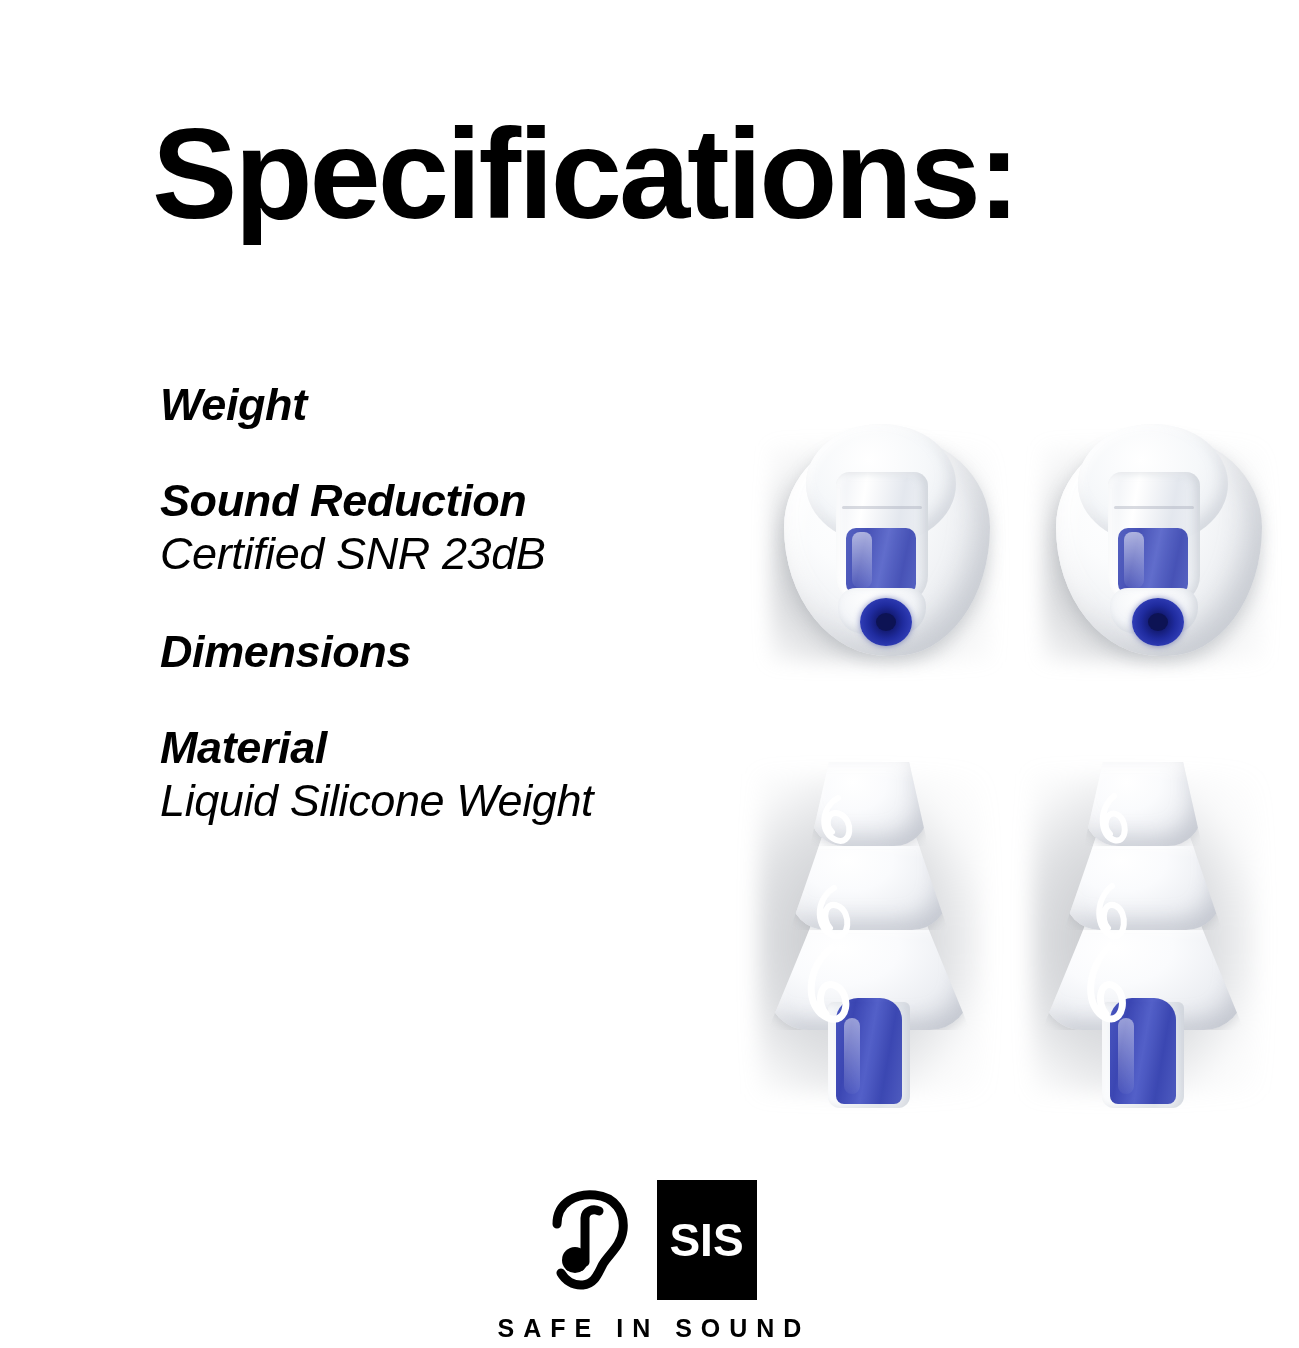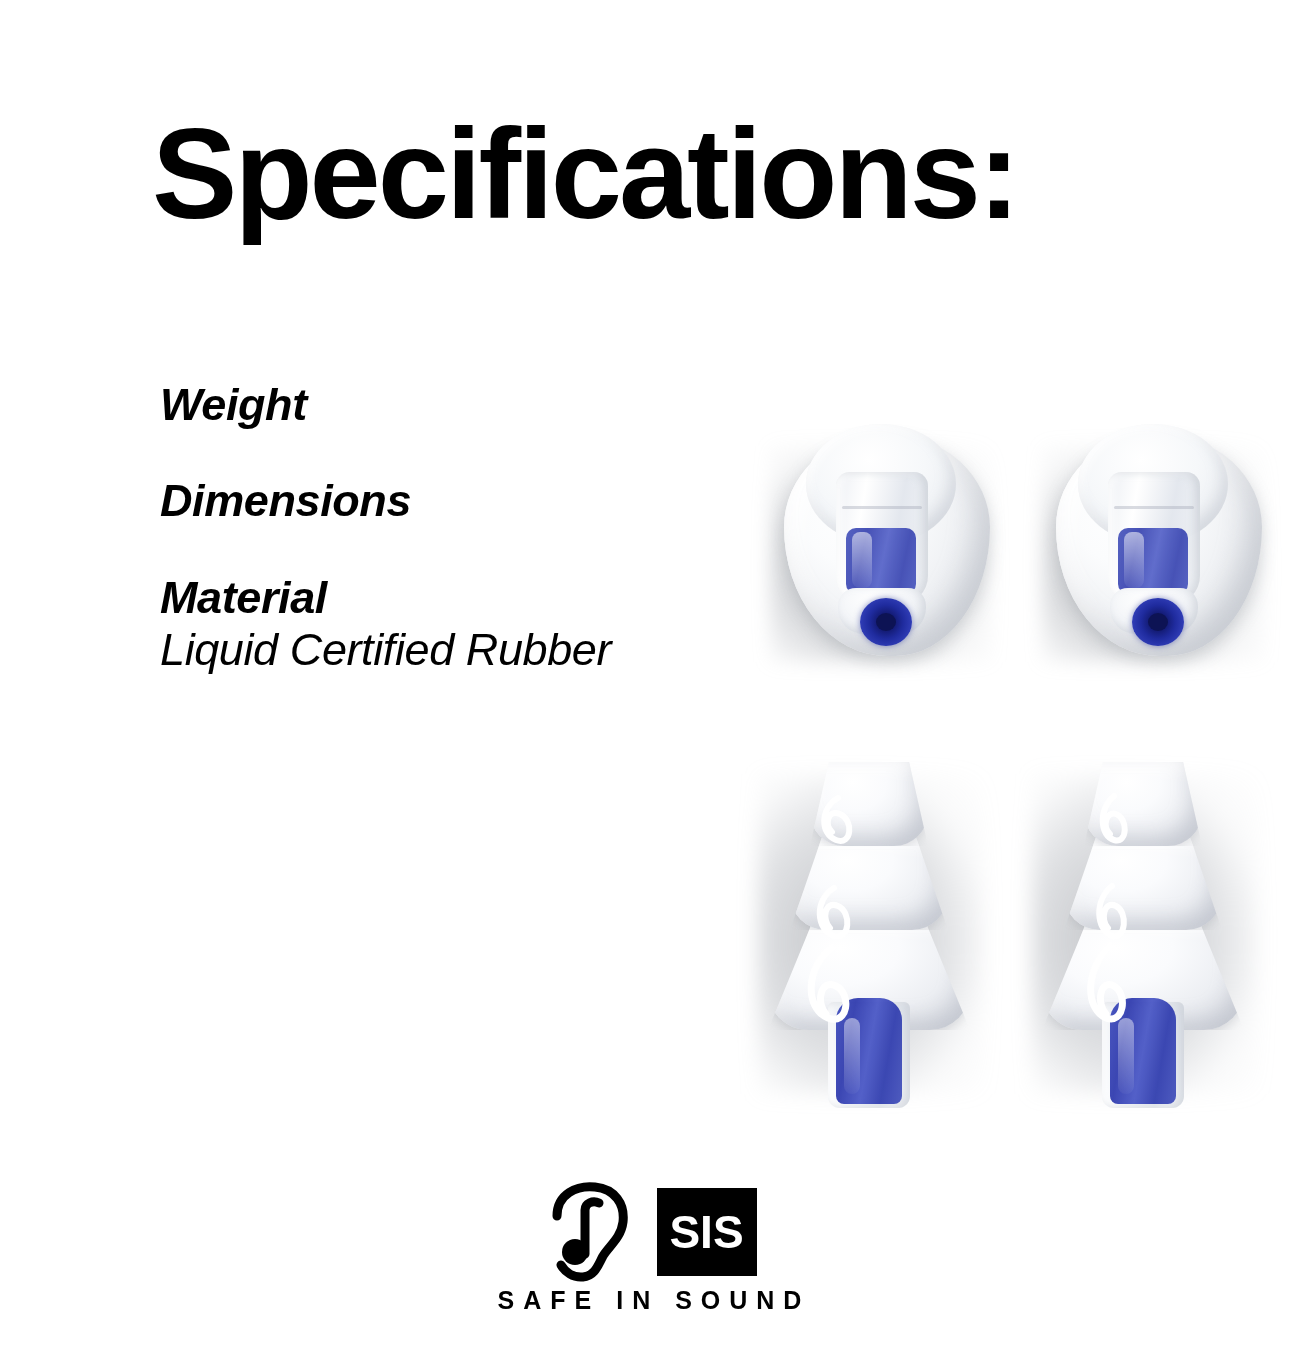--- a/index.html
+++ b/index.html
@@ -260,60 +260,64 @@
     flex-direction:column;
     align-items:center;
   }
   #logo-marks{
     display:flex;
     align-items:center;
     gap:18px;
   }
   #ear-note-icon{ width:96px; height:104px; display:block; }
   #sis-badge{
-    width:100px; height:88px;
+    width:100px; height:120px;
     background:#000000;
     display:flex; align-items:center; justify-content:center;
   }
   #sis-badge-text{
     color:#ffffff;
     font-size:46px;
     font-weight:bold;
     letter-spacing:0px;
     line-height:1;
   }
   #brand-tagline{
-    margin-top:4px;
+    margin-top:16px;
     font-size:25px;
     font-weight:bold;
     letter-spacing:9px;
     text-indent:9px;
     color:#000000;
     line-height:1;
   }
 </style>
 </head>
 <body>
 
 <div id="page-title">Specifications:</div>
 
 <div id="spec-list">
 
   <div class="spec-block">
     <div class="spec-heading">Weight</div>
   </div>
 
+  <div class="spec-block">
+    <div class="spec-heading">Sound Reduction</div>
+    <div class="spec-value">Certified SNR 23dB</div>
+  </div>
 
   <div class="spec-block">
     <div class="spec-heading">Dimensions</div>
   </div>
 
   <div class="spec-block">
     <div class="spec-heading">Material</div>
-    <div class="spec-value">Liquid Certified Rubber</div>
+    <div class="spec-value">Liquid Silicone Weight</div>
   </div>
 
 </div>
 
 <div id="product-images">
 
   <div class="plug-pair" id="plug-pair-front">
 
     <div class="plug plug-front left">
       <div class="pf-shadow"></div>

